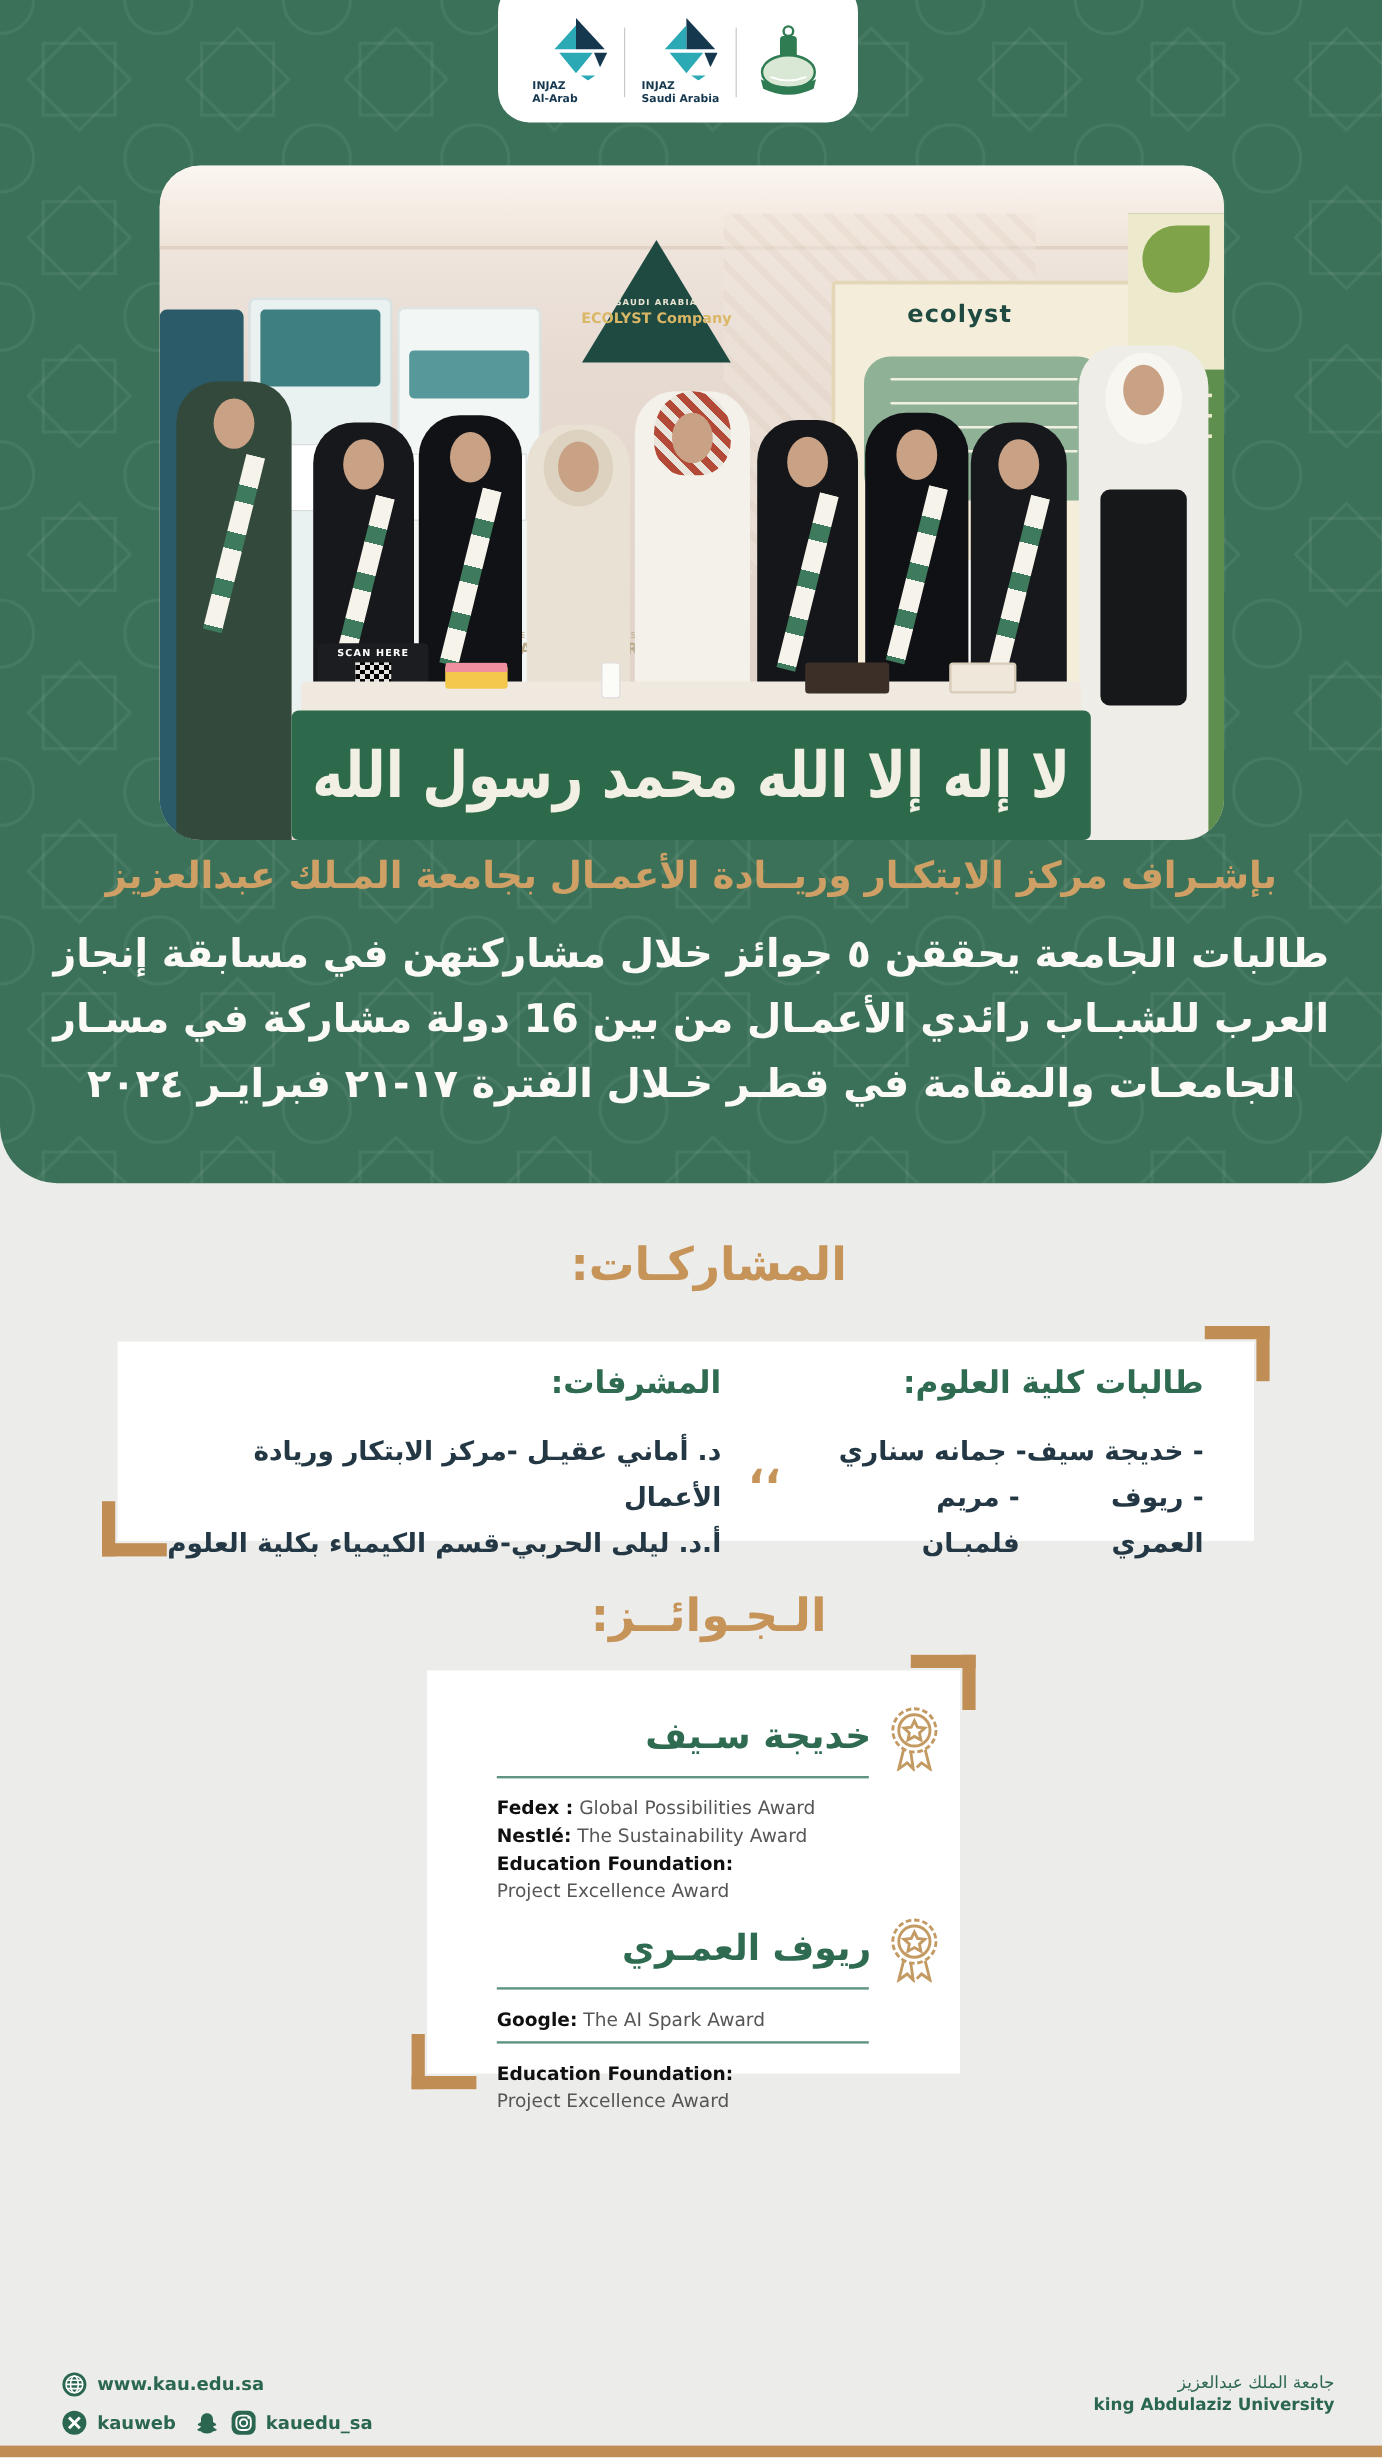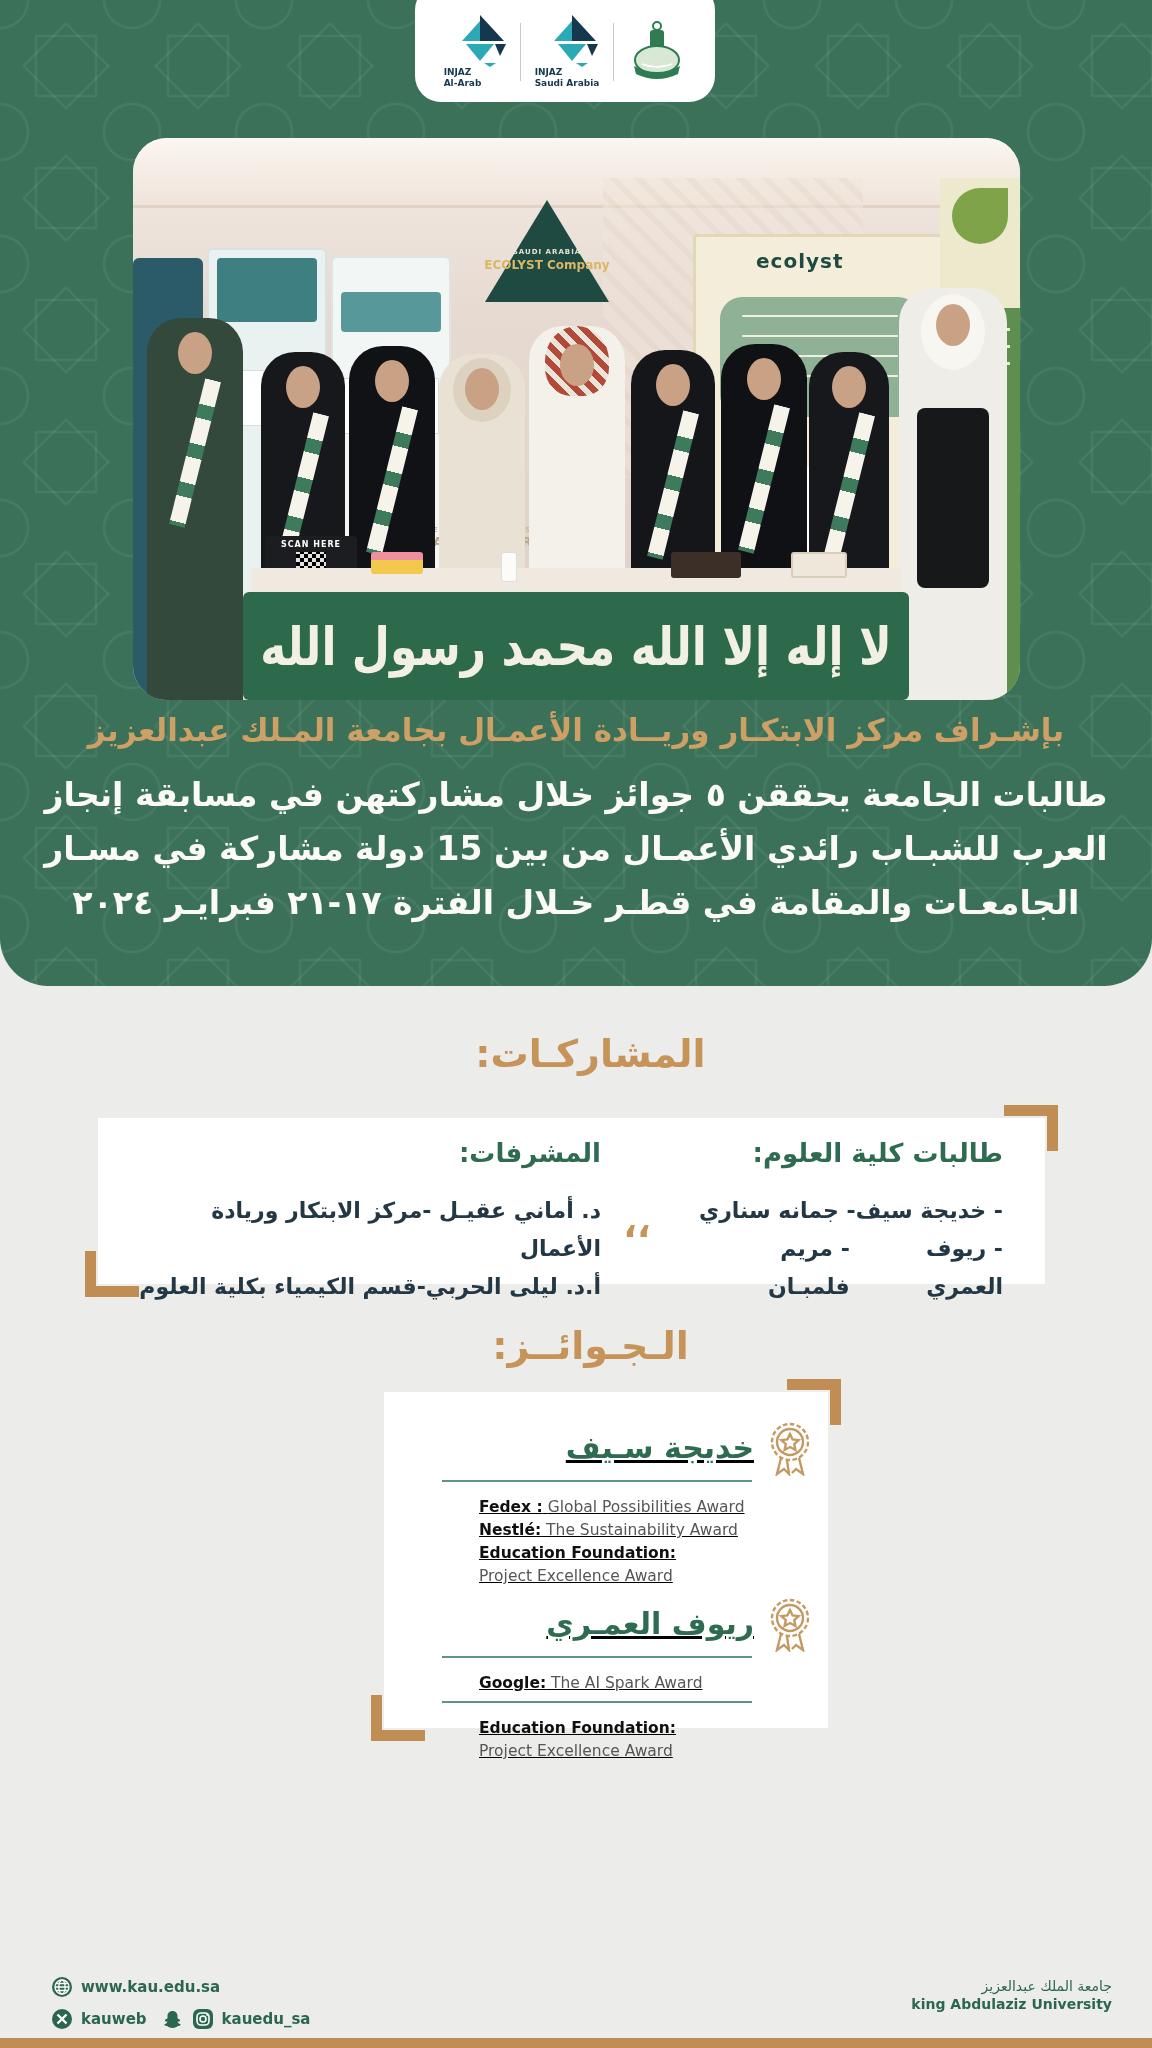--- a/index.html
+++ b/index.html
@@ -115,25 +115,25 @@
                      display:flex;padding:20px 42px 0 30px;}
   .pc-col{display:flex;flex-direction:column;}
   .pc-students{width:330px;}
   .pc-quote{width:72px;text-align:center;color:var(--gold);font-size:36px;font-weight:bold;padding-top:66px;}
   .pc-supervisors{flex:1;}
   .pc-header{color:var(--green-dark);font-size:26px;font-weight:bold;text-align:right;}
   .pc-underline{height:2px;background:#679882;margin-top:12px;}
   .pc-rows{margin-top:12px;font-size:22px;font-weight:bold;color:var(--ink);line-height:38px;text-align:right;}
   .pc-row2{display:flex;justify-content:space-between;padding-left:26px;}
 
-  .awards-card{top:1392px;left:384px;width:444px;height:336px;padding:26px 12px 0 58px;text-decoration:underline;}
+  .awards-card{top:1392px;left:356px;width:444px;height:336px;padding:26px 12px 0 58px;}
   .winner-head{display:flex;justify-content:flex-end;align-items:center;gap:10px;}
   .winner-name{direction:rtl;color:var(--green-dark);font-size:30px;font-weight:bold;}
   .winner-underline{height:2px;background:#5E9480;margin:4px 64px 14px 0;}
-  .award-lines{font-size:15.5px;line-height:23px;color:var(--muted);margin-left:37px;}
+  .award-lines{font-size:15.5px;line-height:23px;color:var(--muted);}
   .award-lines b{color:#101010;}
   .w-block{margin-bottom:6px;}
 
   
   .footer-left{position:absolute;left:51px;top:1974px;color:#2B6750;}
   .f-row{display:flex;align-items:center;gap:8px;height:26px;}
   .f-row + .f-row{margin-top:6px;}
   .f-text{font-size:15px;font-weight:bold;}
   .footer-right{position:absolute;right:40px;top:1978px;text-align:right;color:#2B6750;}
   .org-ar{direction:rtl;font-size:14px;}
@@ -290,21 +290,21 @@
         </div>
         <div class="cloth">
           <div class="calligraphy" dir="rtl">لا إله إلا الله محمد رسول الله</div>
         </div>
       </div>
     </div>
 
     <h1 class="hero-title">بإشـراف مركز الابتكـار وريــادة الأعمـال بجامعة المـلك عبدالعزيز</h1>
     <div class="hero-text">
       <div>طالبات الجامعة يحققن ٥ جوائز خلال مشاركتهن في مسابقة إنجاز</div>
-      <div>العرب للشبـاب رائدي الأعمـال من بين 15 دولة مشاركة في مسـار</div>
+      <div>العرب للشبـاب رائدي الأعمـال من بين 16 دولة مشاركة في مسـار</div>
       <div>الجامعـات والمقامة في قطـر خـلال الفترة ١٧-٢١ فبرايـر ٢٠٢٤</div>
     </div>
   </section>
 
   <h2 class="section-title st-participants">المشاركـات:</h2>
 
   <div class="card participants-card">
     <div class="corner tr"></div>
     <div class="corner bl"></div>
 

